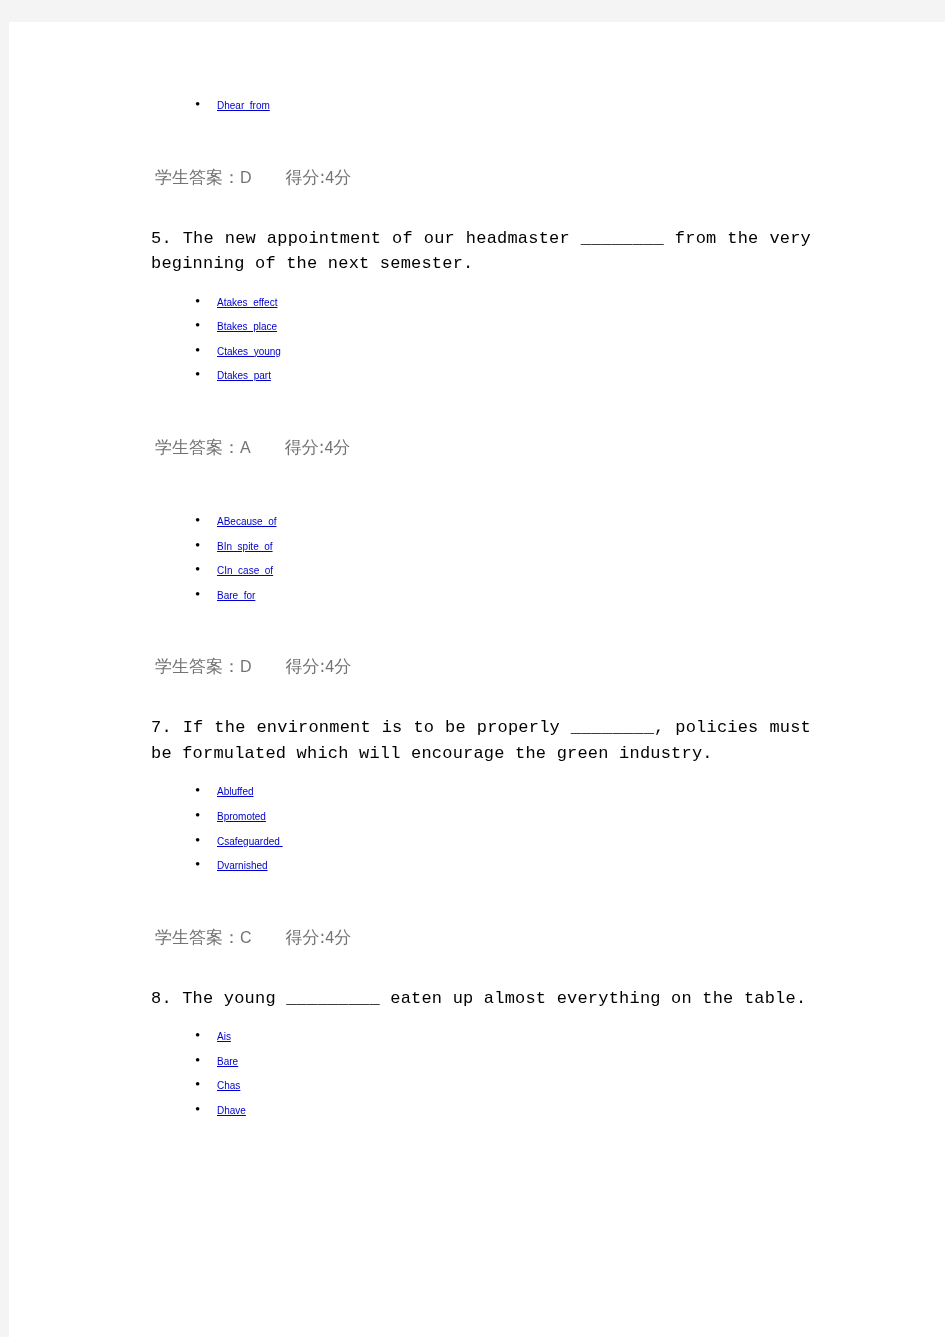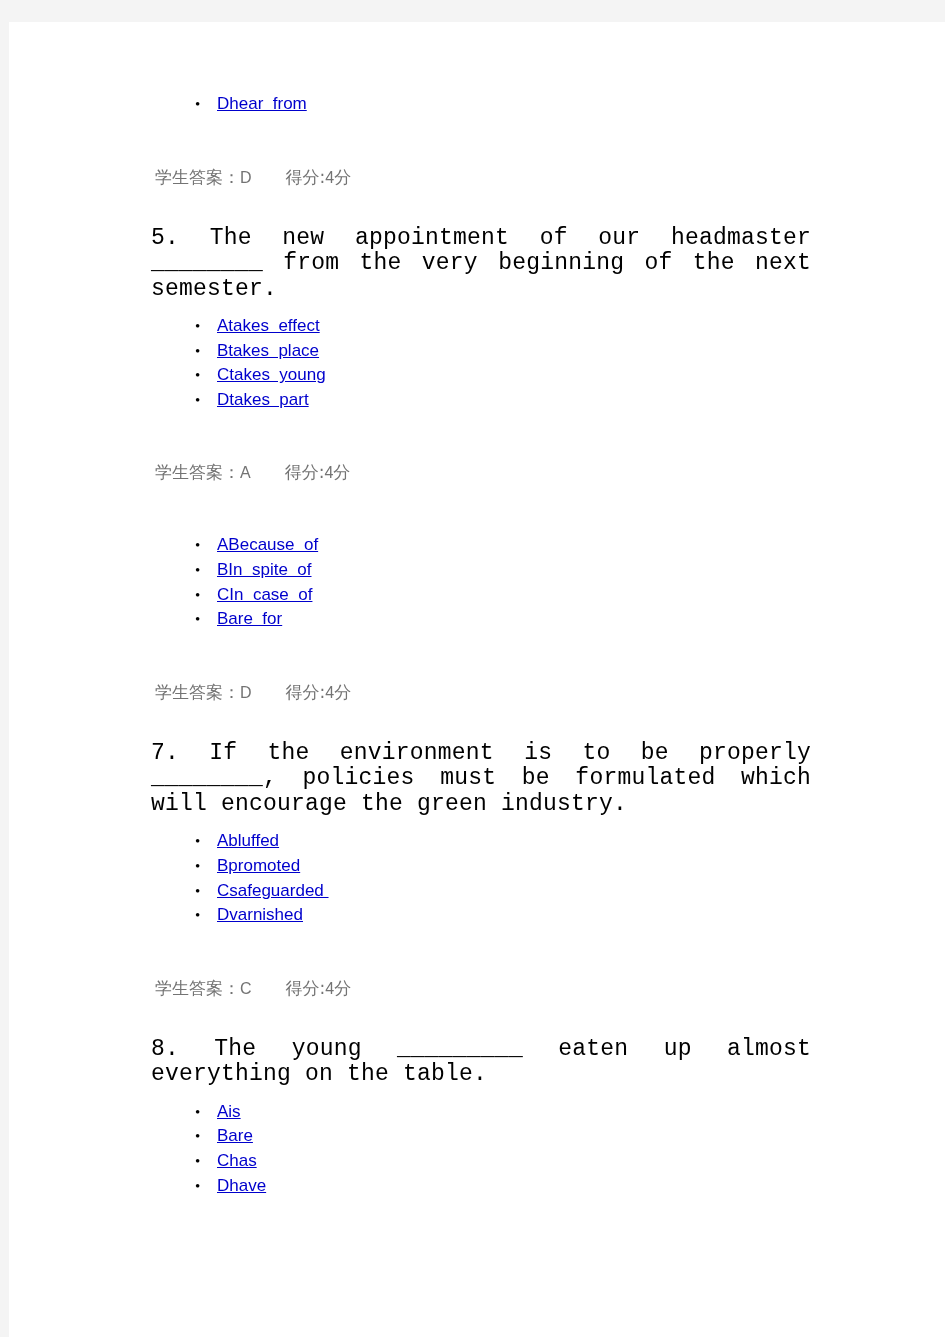--- a/index.html
+++ b/index.html
@@ -25,21 +25,21 @@
   .content {
     position: absolute;
     left: 142px;
     top: 70px;
     width: 660px;
   }
 
   
   .question {
     font-family: "Liberation Mono", "DejaVu Sans Mono", monospace;
-    font-size: 23px;
+    font-size: 17px;
     line-height: 25.5px;
     color: #000000;
     margin: 0;
     text-align: justify;
     letter-spacing: 0.2px;
     white-space: pre-wrap;
   }
   .q-block { margin: 0; }
 
   
@@ -58,21 +58,21 @@
     position: absolute;
     left: 44px;
     top: 0;
     line-height: 24.6px;
     font-family: "Liberation Serif", serif;
     font-size: 15px;
     color: #000;
   }
   ul.options li a {
     font-family: "Liberation Sans", sans-serif;
-    font-size: 17px;
+    font-size: 10px;
     color: #0000cc;
     text-decoration: underline;
     white-space: pre;
   }
 
   
   .answer {
     font-family: "DejaVu Sans", "Liberation Sans", sans-serif;
     font-size: 17px;
     line-height: 32px;

